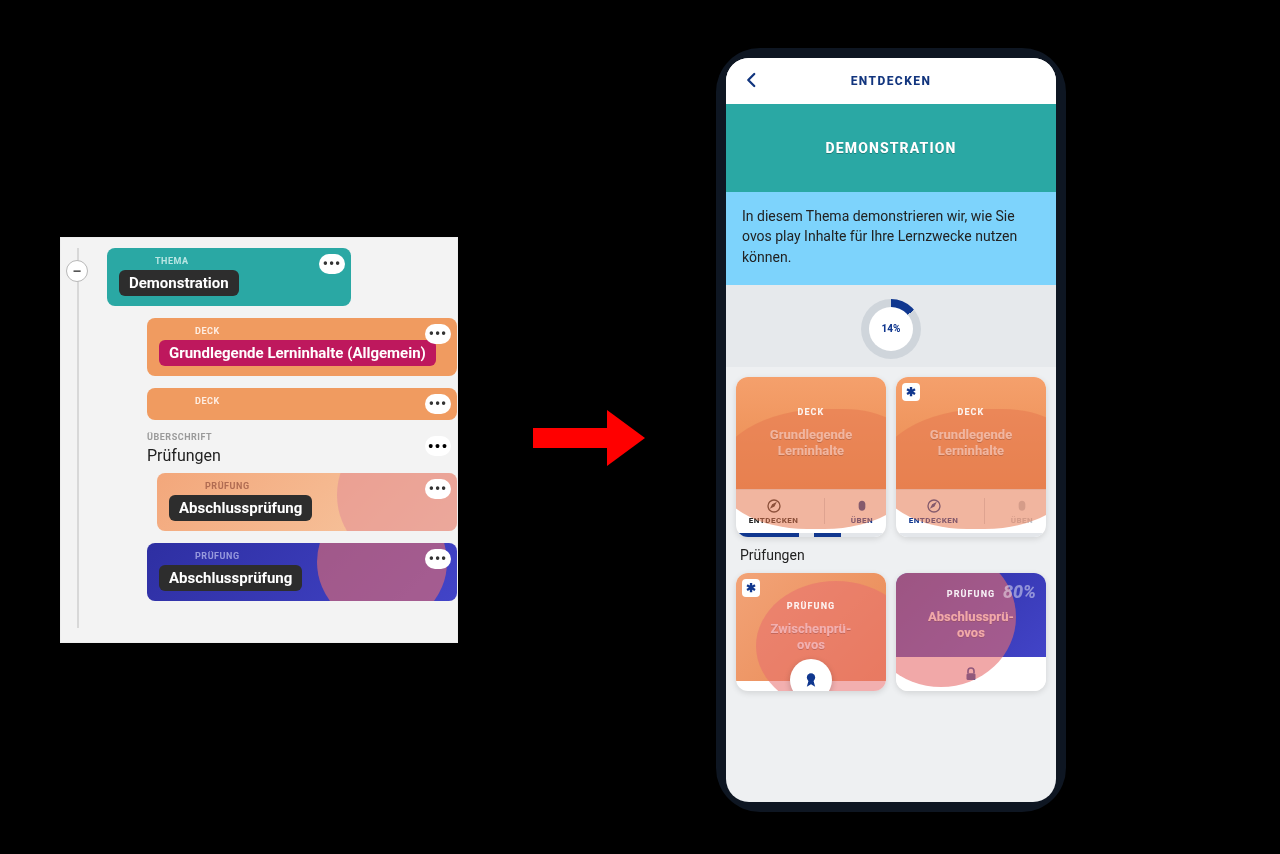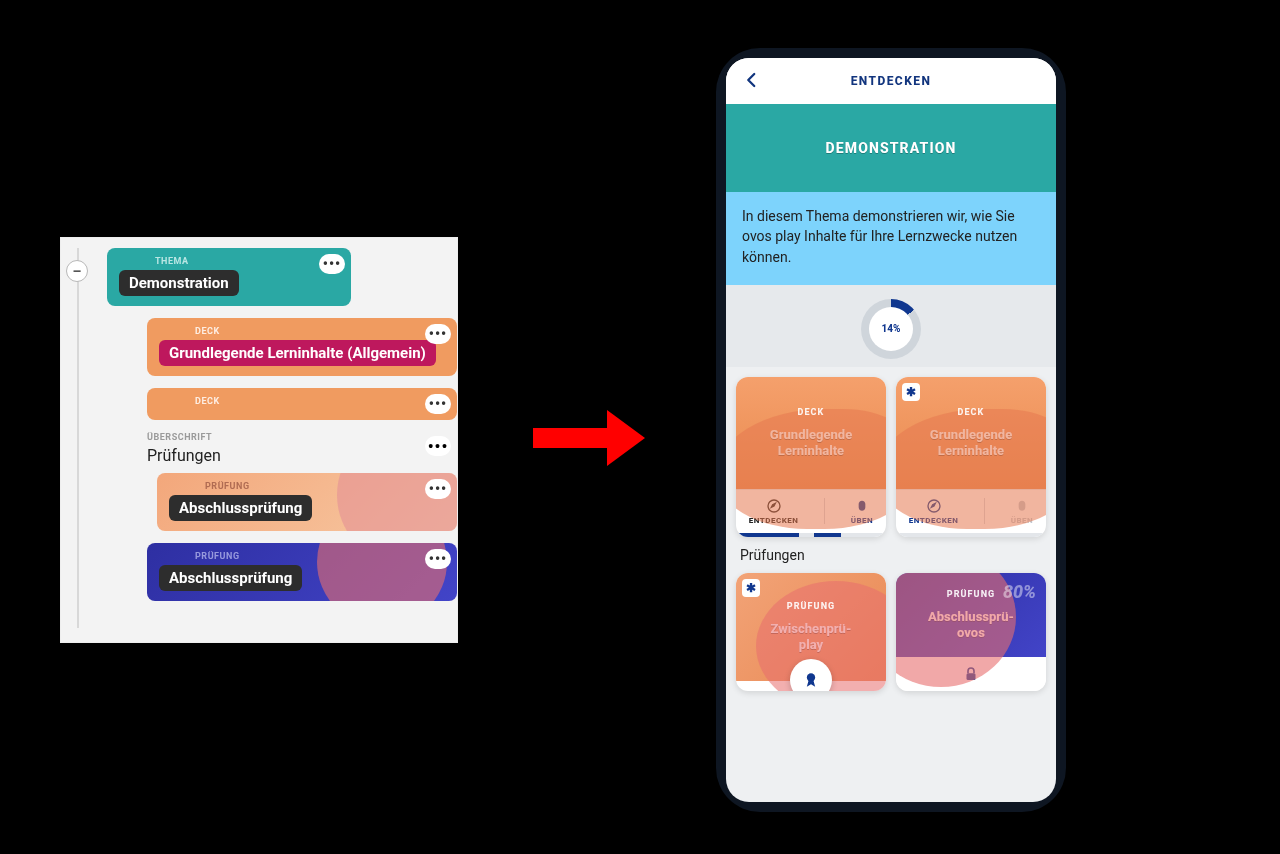--- a/index.html
+++ b/index.html
@@ -209,21 +209,21 @@
     </div>
 
     <div class="section-title">Prüfungen</div>
 
     <div class="grid">
       <div class="tile" style="position:relative;">
         <div class="hdr bg-pruef1" style="height:108px;">
           <div class="corner-star">✱</div>
           <div class="label">PRÜFUNG</div>
           <div class="name" style="white-space:pre-line">Zwischenprü-
-play</div>
+ovos</div>
           <div class="cert-circle">
             <svg width="20" height="20" viewBox="0 0 24 24" fill="#10378f">
                 <circle cx="12" cy="9" r="5"></circle>
                 <path d="M9 13l-2 7 5-3 5 3-2-7"></path>
               </svg>
           </div>
         </div>
       </div>
       <div class="tile">
         <div class="hdr bg-pruef2" style="height:84px;">

